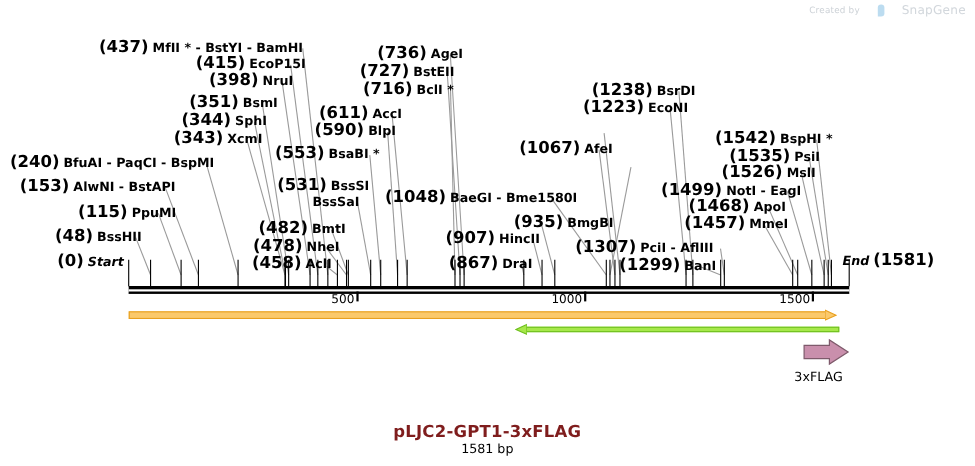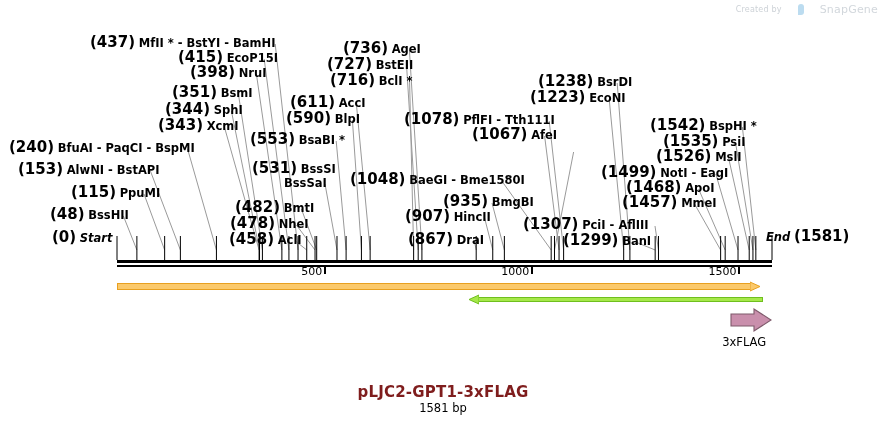--- a/index.html
+++ b/index.html
@@ -161,24 +161,23 @@
       <div class="lbl" style="left: 250px; top: 133px;"><span class="pos">(553)</span> <span class="enz">BsaBI *</span></div>
       <div class="lbl" style="left: 252px; top: 162px;"><span class="pos">(531)</span> <span class="enz">BssSI</span></div>
       <div class="lbl" style="left: 284px; top: 177px;"><span class="enz">BssSaI</span></div>
       <div class="lbl" style="left: 235px; top: 201px;"><span class="pos">(482)</span> <span class="enz">BmtI</span></div>
       <div class="lbl" style="left: 230px; top: 217px;"><span class="pos">(478)</span> <span class="enz">NheI</span></div>
       <div class="lbl" style="left: 229px; top: 233px;"><span class="pos">(458)</span> <span class="enz">AclI</span></div>
       <div class="lbl" style="left: 343px; top: 42px;"><span class="pos">(736)</span> <span class="enz">AgeI</span></div>
       <div class="lbl" style="left: 327px; top: 58px;"><span class="pos">(727)</span> <span class="enz">BstEII</span></div>
       <div class="lbl" style="left: 330px; top: 74px;"><span class="pos">(716)</span> <span class="enz">BclI *</span></div>
       <div class="lbl" style="left: 350px; top: 173px;"><span class="pos">(1048)</span> <span class="enz">BaeGI</span><span class="sep"> - </span><span class="enz">Bme1580I</span></div>
-      <div class="lbl" style="left: 419px; top: 195px; padding-left: 24px;"><span class="pos">(935)</span> <span class="enz">BmgBI</span></div>
+      <div class="lbl" style="left: 443px; top: 195px; padding-left: 24px;"><span class="pos">(935)</span> <span class="enz">BmgBI</span></div>
       <div class="lbl" style="left: 405px; top: 210px;"><span class="pos">(907)</span> <span class="enz">HincII</span></div>
       <div class="lbl" style="left: 408px; top: 233px;"><span class="pos">(867)</span> <span class="enz">DraI</span></div>
-      <div class="lbl" style="left: 404px; top: 113px;"><span class="pos">(1078)</span> <span class="enz">PflFI</span><span class="sep"> - </span><span class="enz">Tth111I</span></div>
       <div class="lbl" style="left: 472px; top: 128px;"><span class="pos">(1067)</span> <span class="enz">AfeI</span></div>
       <div class="lbl" style="left: 523px; top: 218px;"><span class="pos">(1307)</span> <span class="enz">PciI</span><span class="sep"> - </span><span class="enz">AflIII</span></div>
       <div class="lbl" style="left: 563px; top: 234px;"><span class="pos">(1299)</span> <span class="enz">BanI</span></div>
       <div class="lbl" style="left: 538px; top: 75px;"><span class="pos">(1238)</span> <span class="enz">BsrDI</span></div>
       <div class="lbl" style="left: 530px; top: 91px;"><span class="pos">(1223)</span> <span class="enz">EcoNI</span></div>
       <div class="lbl" style="left: 650px; top: 119px;"><span class="pos">(1542)</span> <span class="enz">BspHI *</span></div>
       <div class="lbl" style="left: 663px; top: 135px;"><span class="pos">(1535)</span> <span class="enz">PsiI</span></div>
       <div class="lbl" style="left: 656px; top: 150px;"><span class="pos">(1526)</span> <span class="enz">MslI</span></div>
       <div class="lbl" style="left: 601px; top: 166px;"><span class="pos">(1499)</span> <span class="enz">NotI</span><span class="sep"> - </span><span class="enz">EagI</span></div>
       <div class="lbl" style="left: 626px; top: 181px;"><span class="pos">(1468)</span> <span class="enz">ApoI</span></div>

